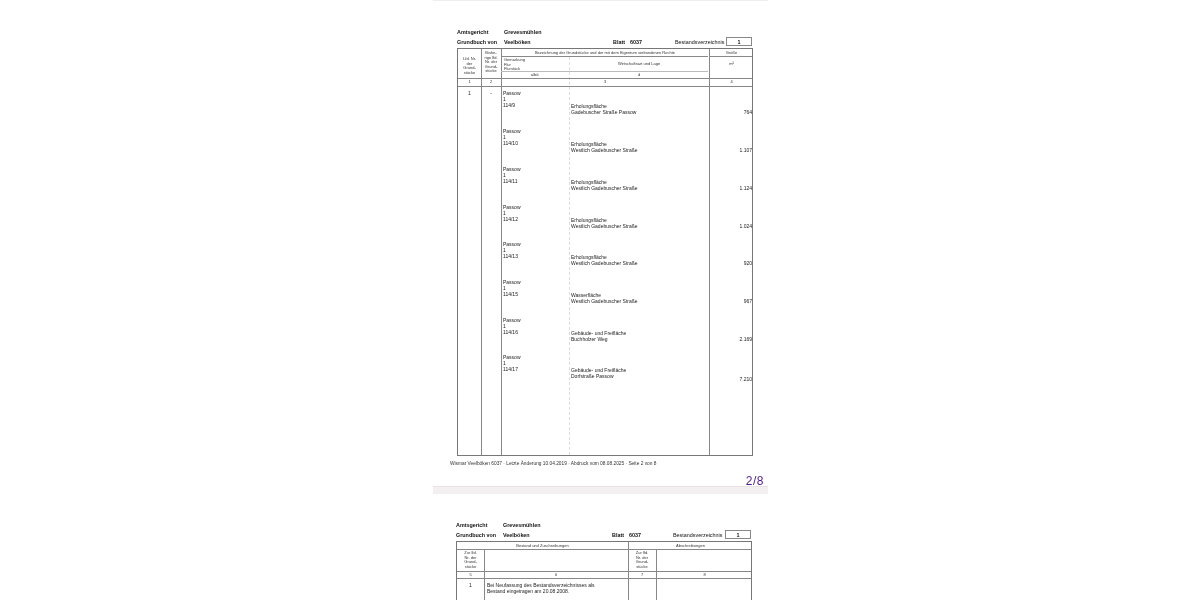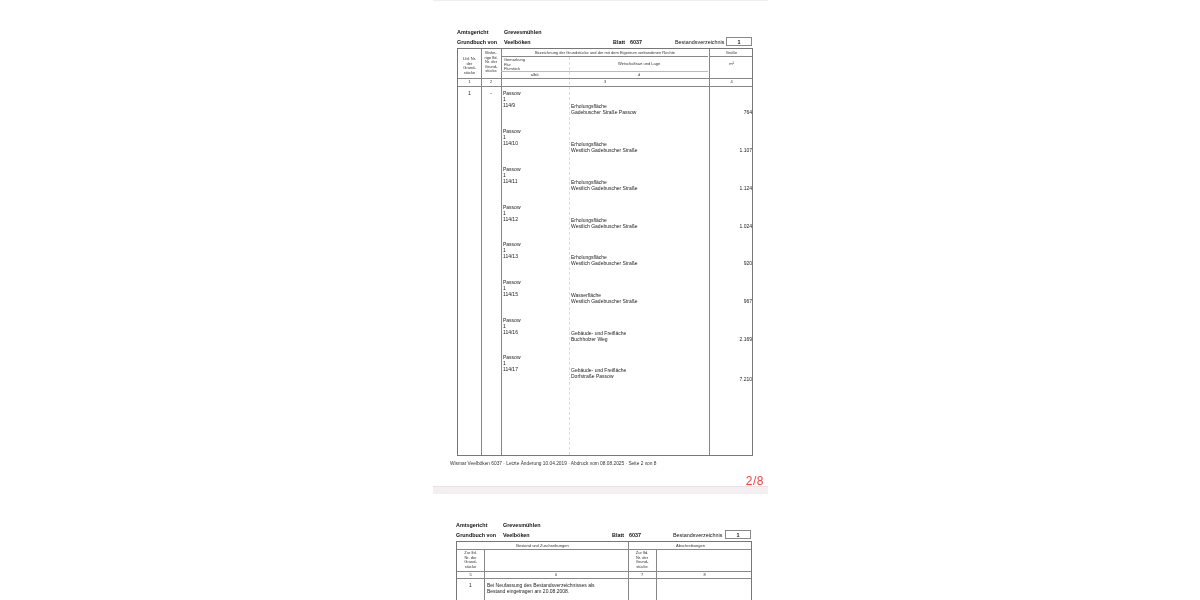--- a/index.html
+++ b/index.html
@@ -4,21 +4,21 @@
 <style>
   * { box-sizing: border-box; margin: 0; padding: 0; }
   html, body { width: 1200px; height: 600px; overflow: hidden; background: #ffffff; }
   body { font-family: "Liberation Sans", sans-serif; color: #111; position: relative; }
 
   .viewer { position: absolute; left: 433px; top: 0; width: 335px; height: 600px; background: #ffffff; }
   .page { position: absolute; left: 0; width: 335px; background: #fff; }
   .page1 { top: 0; height: 486px; border-top: 1px solid #eee; }
   .page2 { top: 494px; height: 106px; }
   .page-gap { position: absolute; left: 0; top: 486px; width: 335px; height: 8px; background: #f4f0f1; border-top: 1px solid #e8e2e4; }
-  .page-indicator { position: absolute; right: 4px; top: 474px; font-size: 12px; color: #ef4444; letter-spacing: 0.5px; }
+  .page-indicator { position: absolute; right: 4px; top: 474px; font-size: 12px; color: #4c1d95; letter-spacing: 0.5px; }
 
   .hdr { position: absolute; font-size: 5.4px; font-weight: bold; white-space: nowrap; }
   .hdr.normal { font-weight: normal; }
   .bvz-box { position: absolute; border: 1px solid #888; height: 9px; font-size: 5.4px; text-align: center; line-height: 8px; font-weight: bold; }
 
   .tbl { position: absolute; border: 1px solid #777; }
   .vline { position: absolute; top: 0; bottom: 0; border-left: 1px solid #888; }
   .vline.dashed { border-left: 1px dashed #ddd; }
   .hline { position: absolute; left: 0; right: 0; border-top: 1px solid #888; }
   .t { position: absolute; font-size: 4px; color: #333; white-space: nowrap; line-height: 4.6px; }

